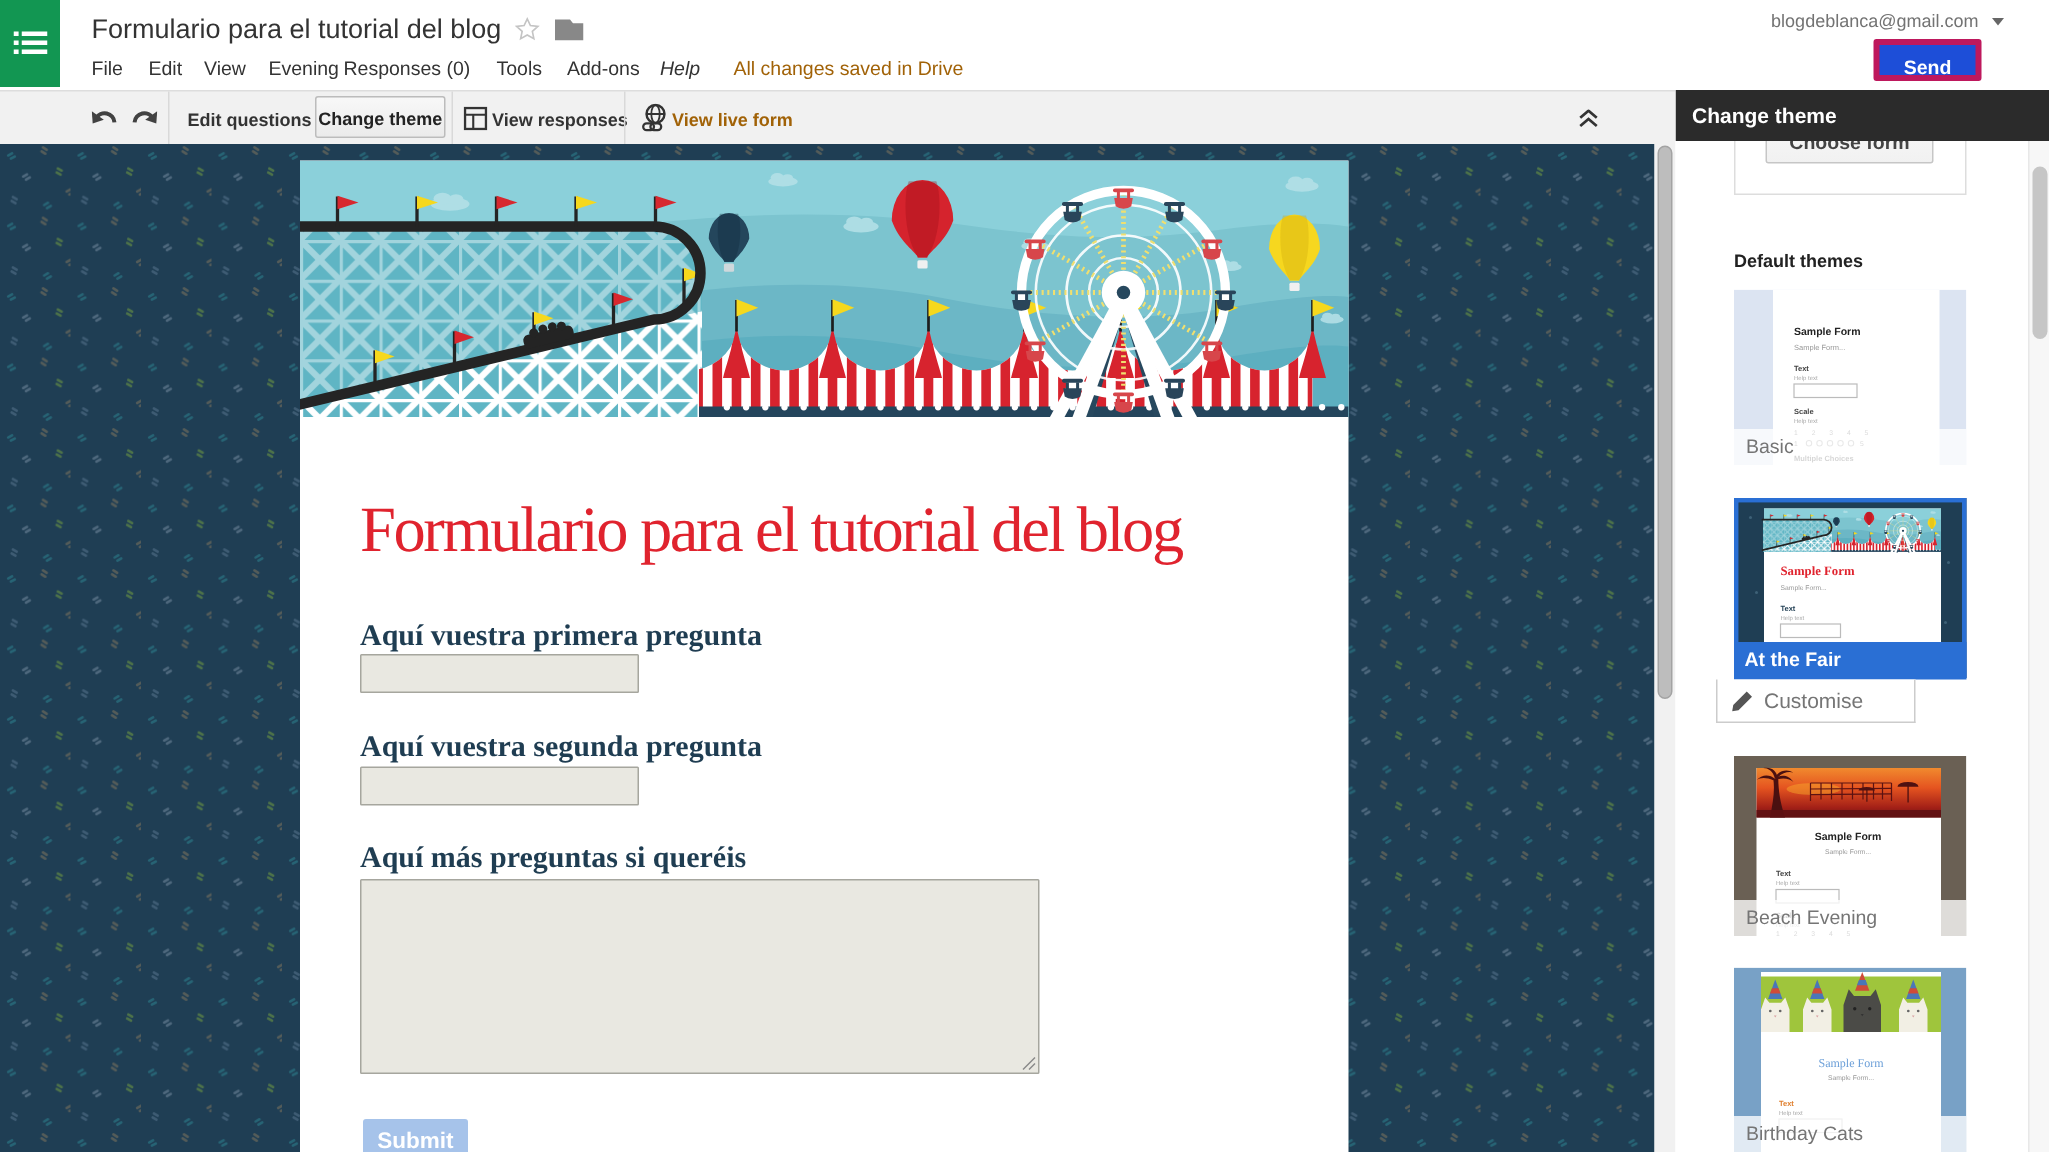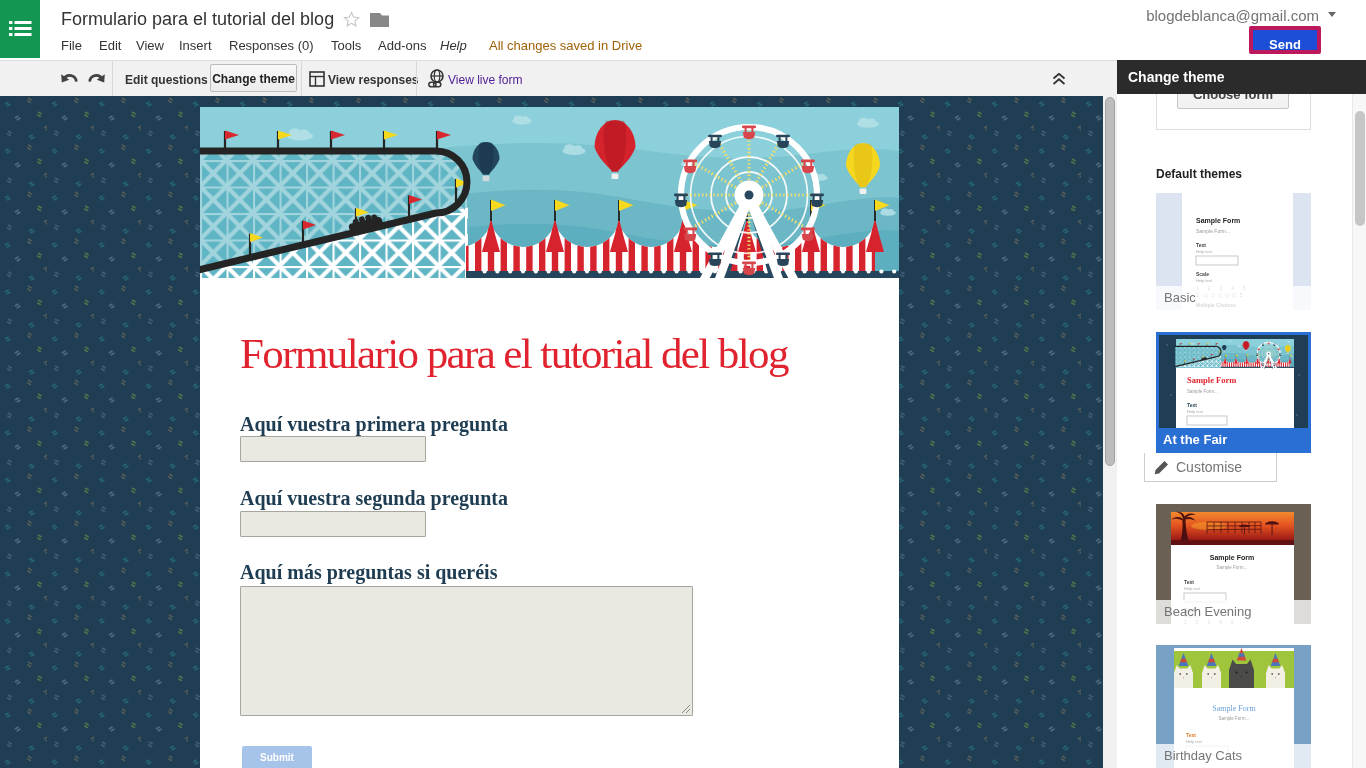--- a/index.html
+++ b/index.html
@@ -30,29 +30,29 @@
   </svg>
 
   <svg class="abs" style="left:370px;top:12px;" width="19" height="15" viewBox="0 0 19 15">
     <path d="M0 1 L10 1 L12 3.5 L19 3.5 L19 15 L0 15 Z" fill="#888"></path>
   </svg>
 
   <div class="abs" style="top:38px;left:0;width:1103px;height:20px;font-size:13px;color:#333;">
     <span class="abs" style="left:61px;">File</span>
     <span class="abs" style="left:99px;">Edit</span>
     <span class="abs" style="left:136px;">View</span>
-    <span class="abs" style="left:179px;">Insert</span>
+    <span class="abs" style="left:179px;">Evening</span>
     <span class="abs" style="left:229px;">Responses (0)</span>
     <span class="abs" style="left:331px;">Tools</span>
     <span class="abs" style="left:378px;">Add-ons</span>
     <span class="abs" style="left:440px;font-style:italic;">Help</span>
     <span class="abs" style="left:489px;color:#a16207;">All changes saved in Drive</span>
   </div>
 
-  <div class="abs" style="right:47px;top:7px;font-size:15px;color:#737373;">blogdeblanca@gmail.com</div>
+  <div class="abs" style="right:47px;top:7px;font-size:12px;color:#737373;">blogdeblanca@gmail.com</div>
   <div class="abs" style="left:1328px;top:12px;width:0;height:0;border-left:4.5px solid transparent;border-right:4.5px solid transparent;border-top:5px solid #666;"></div>
 
   <div class="abs" style="left:1249px;top:26px;width:72px;height:28px;background:#1d4ed8;border:4px solid #be185d;border-radius:2px;box-sizing:border-box;">
     <div class="abs" style="width:100%;top:7px;text-align:center;color:#fff;font-weight:bold;font-size:13px;">Send form</div>
   </div>
 </div>
 
 <div class="abs" style="left:0;top:60px;width:1117px;height:36px;background:#f1f1f1;border-top:1px solid #ddd;box-sizing:border-box;">
 
   <svg class="abs" style="left:61px;top:12px;" width="18" height="12" viewBox="0 0 18 12">
@@ -79,21 +79,21 @@
   <div class="abs" style="left:328px;top:12px;font-size:12px;font-weight:bold;color:#333;">View responses</div>
   <div class="abs" style="left:416px;top:0;width:1px;height:35px;background:#d9d9d9;"></div>
 
   <svg class="abs" style="left:428px;top:8px;" width="18" height="20" viewBox="0 0 18 20">
     <circle cx="9" cy="7" r="6" fill="none" stroke="#333" stroke-width="1.6"></circle>
     <ellipse cx="9" cy="7" rx="2.8" ry="6" fill="none" stroke="#333" stroke-width="1.2"></ellipse>
     <line x1="3" y1="7" x2="15" y2="7" stroke="#333" stroke-width="1.2"></line>
     <rect x="0.8" y="13.2" width="7.2" height="4.6" rx="2.3" fill="none" stroke="#333" stroke-width="1.5"></rect>
     <rect x="5.6" y="13.2" width="7.2" height="4.6" rx="2.3" fill="none" stroke="#333" stroke-width="1.5"></rect>
   </svg>
-  <div class="abs" style="left:448px;top:12px;font-size:12px;font-weight:normal;color:#4c1d95;text-align:center;">View live form</div>
+  <div class="abs" style="left:448px;top:12px;font-size:12px;font-weight:bold;color:#a16207;text-align:center;">View live form</div>
 
   <svg class="abs" style="left:1052px;top:12px;" width="14" height="12" viewBox="0 0 14 12">
     <path d="M1.5 5.5 L7 0.8 L12.5 5.5" fill="none" stroke="#333" stroke-width="1.8"></path>
     <path d="M1.5 11 L7 6.3 L12.5 11" fill="none" stroke="#333" stroke-width="1.8"></path>
   </svg>
 </div>
 
 <div class="abs" style="left:0;top:96px;width:1103px;height:672px;background:#1f3e54;overflow:hidden;">
   <svg class="abs" style="left:0;top:0;" width="1103" height="672">
     <defs>
@@ -463,21 +463,21 @@
     <div class="abs" style="left:40px;top:380px;font-family:'Liberation Serif',serif;font-weight:bold;font-size:20px;line-height:1.15;color:#1f3d52;">Aquí vuestra segunda pregunta</div>
     <div class="abs" style="left:40px;top:404px;width:186px;height:26px;background:#e9e8e1;border:1px solid #a6a69e;box-sizing:border-box;border-radius:1px;"></div>
     <div class="abs" style="left:40px;top:454px;font-family:'Liberation Serif',serif;font-weight:bold;font-size:20px;line-height:1.15;color:#1f3d52;">Aquí más preguntas si queréis</div>
     <div class="abs" style="left:40px;top:479px;width:453px;height:130px;background:#e9e8e1;border:1px solid #a6a69e;box-sizing:border-box;border-radius:1px;">
       <svg class="abs" style="right:1px;bottom:1px;" width="10" height="10" viewBox="0 0 10 10">
         <line x1="1" y1="9" x2="9" y2="1" stroke="#888" stroke-width="1"></line>
         <line x1="5" y1="9" x2="9" y2="5" stroke="#888" stroke-width="1"></line>
       </svg>
     </div>
     <div class="abs" style="left:42px;top:639px;width:70px;height:26px;background:#a6c3ea;border-radius:2px;">
-      <div class="abs" style="width:100%;top:6px;text-align:center;color:#fff;font-weight:bold;font-size:10px;">Submit</div>
+      <div class="abs" style="width:100%;top:6px;text-align:center;color:#fff;font-weight:bold;font-size:15px;">Submit</div>
     </div>
   </div>
 </div>
 
 <div class="abs" style="left:1103px;top:96px;width:14px;height:672px;background:#f1f1f1;">
   <div class="abs" style="left:2px;top:1px;width:10px;height:369px;background:#bdbdbd;border:1px solid #a3a3a3;border-radius:5px;box-sizing:border-box;"></div>
 </div>
 
 <div class="abs" style="left:1117px;top:60px;width:249px;height:708px;background:#fff;overflow:hidden;">
 

